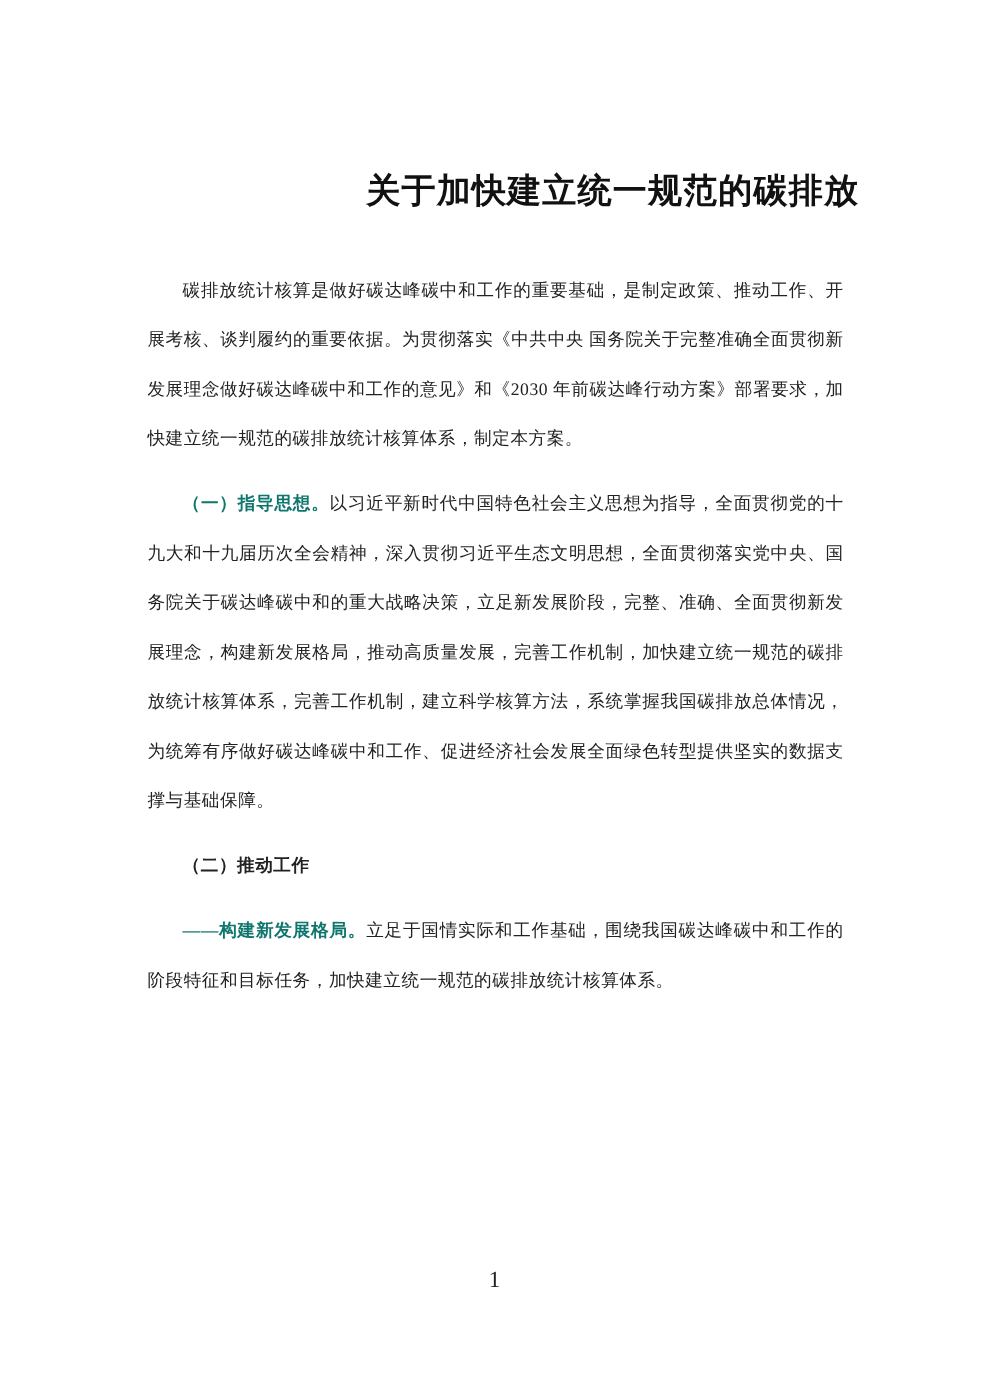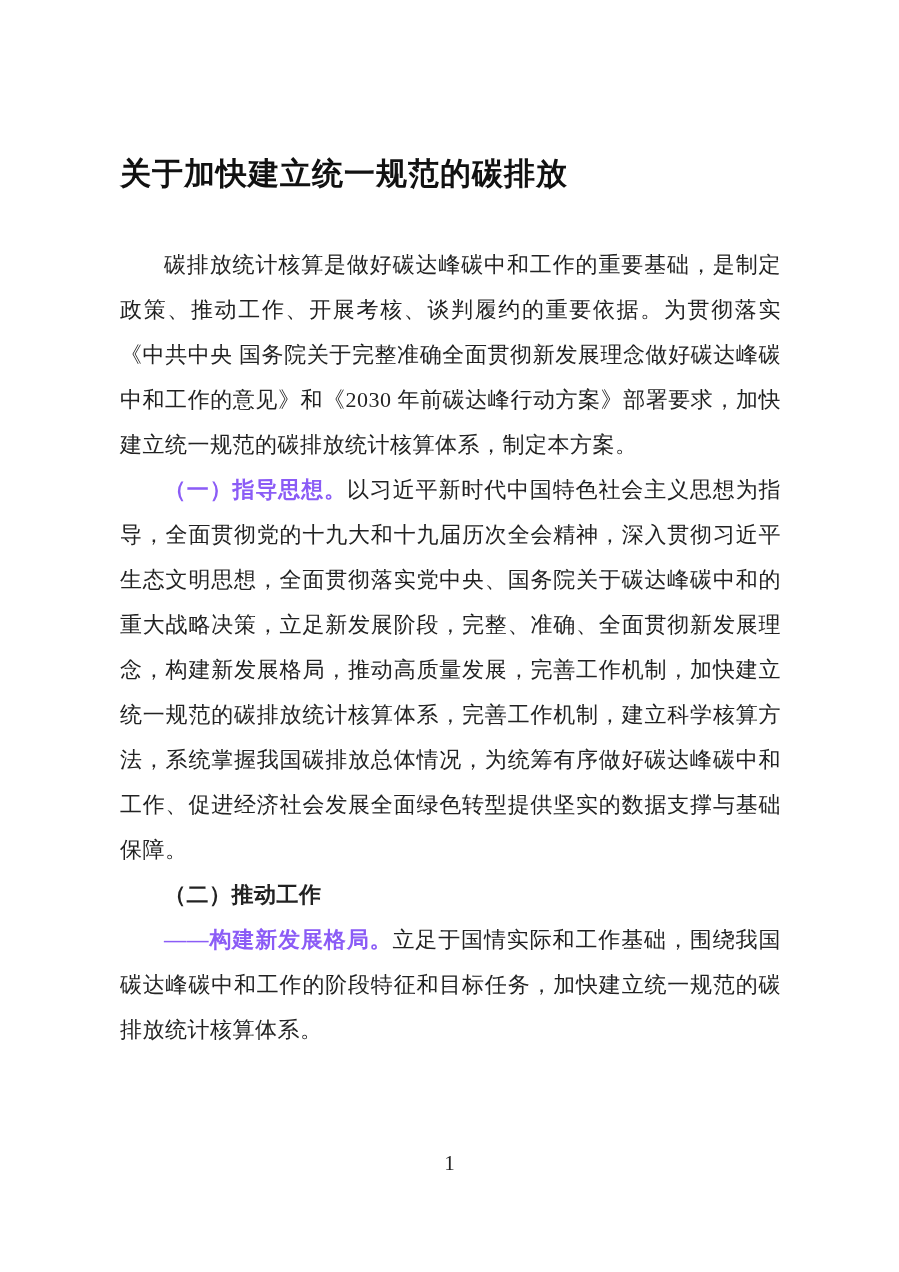--- a/index.html
+++ b/index.html
@@ -17,55 +17,55 @@
     margin: 0 auto;
     background: #ffffff;
     box-sizing: border-box;
     padding: 146px 118px 0 120px;
     color: #1e1e1e;
     overflow: hidden;
   }
 
   
   .doc-title {
-    text-align: left;
+    text-align: right;
     font-size: 31px;
     line-height: 56px;
     font-weight: bold;
     color: #111111;
     letter-spacing: 1px;
     margin: 0 0 40px 0;
     font-family: "Liberation Sans", "DejaVu Sans", sans-serif;
   }
   .doc-title .title-line { display: block; }
 
   
   .body-text p {
-    margin: 0;
-    font-size: 22px;
+    margin: 14px;
+    font-size: 16px;
     line-height: 45px;
     text-align: justify;
     text-justify: inter-character;
     letter-spacing: 0.5px;
     color: #222222;
   }
   .indent { text-indent: 2em; }
 
   
   .section-heading {
     font-weight: bold;
     color: #111111;
     font-family: "Liberation Sans", "DejaVu Sans", sans-serif;
     letter-spacing: 1px;
   }
 
   
   .kai-lead {
     font-weight: bold;
-    color: #8b5cf6;
+    color: #0f766e;
   }
   .kai-heading {
     font-weight: bold;
     color: #161616;
   }
 
   
   .page-number {
     position: absolute;
     bottom: 96px;

